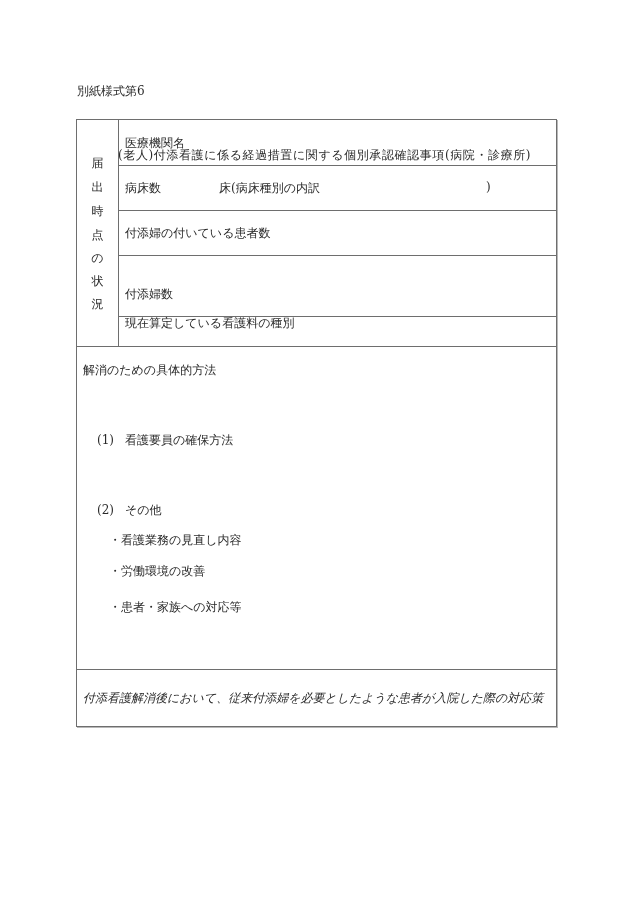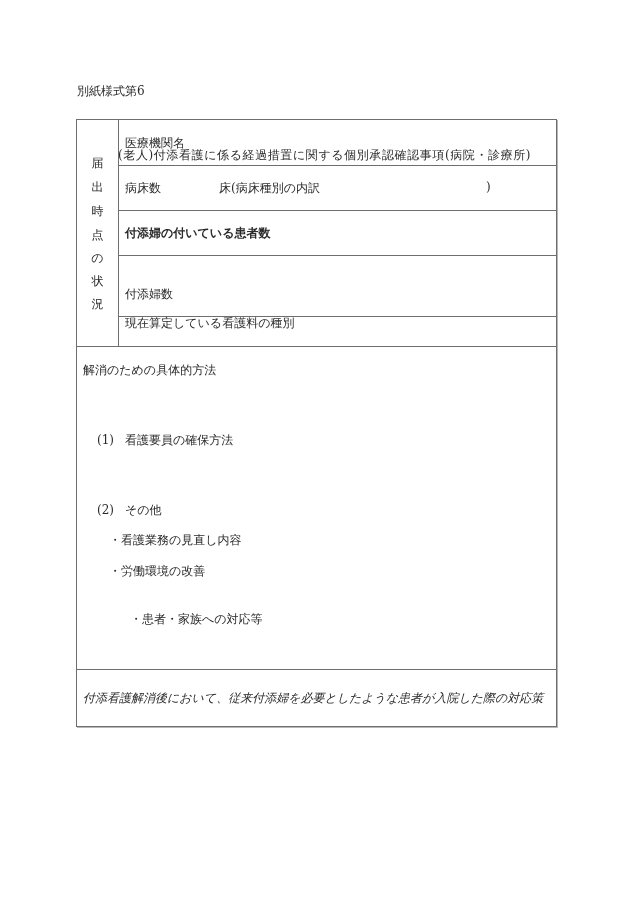--- a/index.html
+++ b/index.html
@@ -167,21 +167,21 @@
     </div>
 
     <div class="status-row" style="top:0px;">
       <span class="row-label">医療機関名</span>
     </div>
     <div class="status-row" style="top:45px;">
       <span class="row-label">病床数</span>
       <span class="bed-unit">床(病床種別の内訳</span>
       <span class="bed-close">)</span>
     </div>
-    <div class="status-row" style="top:90px;font-weight:bold;">
+    <div class="status-row" style="top:90px;">
       <span class="row-label">付添婦の付いている患者数</span>
     </div>
     <div class="status-row" style="top:135px;margin-top:16px;">
       <span class="row-label">付添婦数</span>
     </div>
     <div class="status-row" style="top:180px; height:46px; border-bottom:none;">
       <span class="row-label">現在算定している看護料の種別</span>
     </div>
   </div>
 
@@ -192,21 +192,21 @@
       <span class="num">(1)</span><span>看護要員の確保方法</span>
     </div>
     <div class="answer-area" style="top:66px; height:80px;"></div>
 
     <div class="sub" style="top:155px;">
       <span class="num">(2)</span><span>その他</span>
     </div>
 
     <span class="bullet" style="top:185px;">・看護業務の見直し内容</span>
     <span class="bullet" style="top:216px;text-align:center;">・労働環境の改善</span>
-    <span class="bullet" style="top:264px;margin-left:21px;">・患者・家族への対応等</span>
+    <span class="bullet" style="top:252px;">・患者・家族への対応等</span>
     <div class="answer-area" style="top:265px; height:55px;"></div>
   </div>
 
   <div class="countermeasure-block">
     <span class="cm-text">付添看護解消後において、従来付添婦を必要としたような患者が入院した際の対応策</span>
   </div>
 
 </div>
 
 </body></html>

